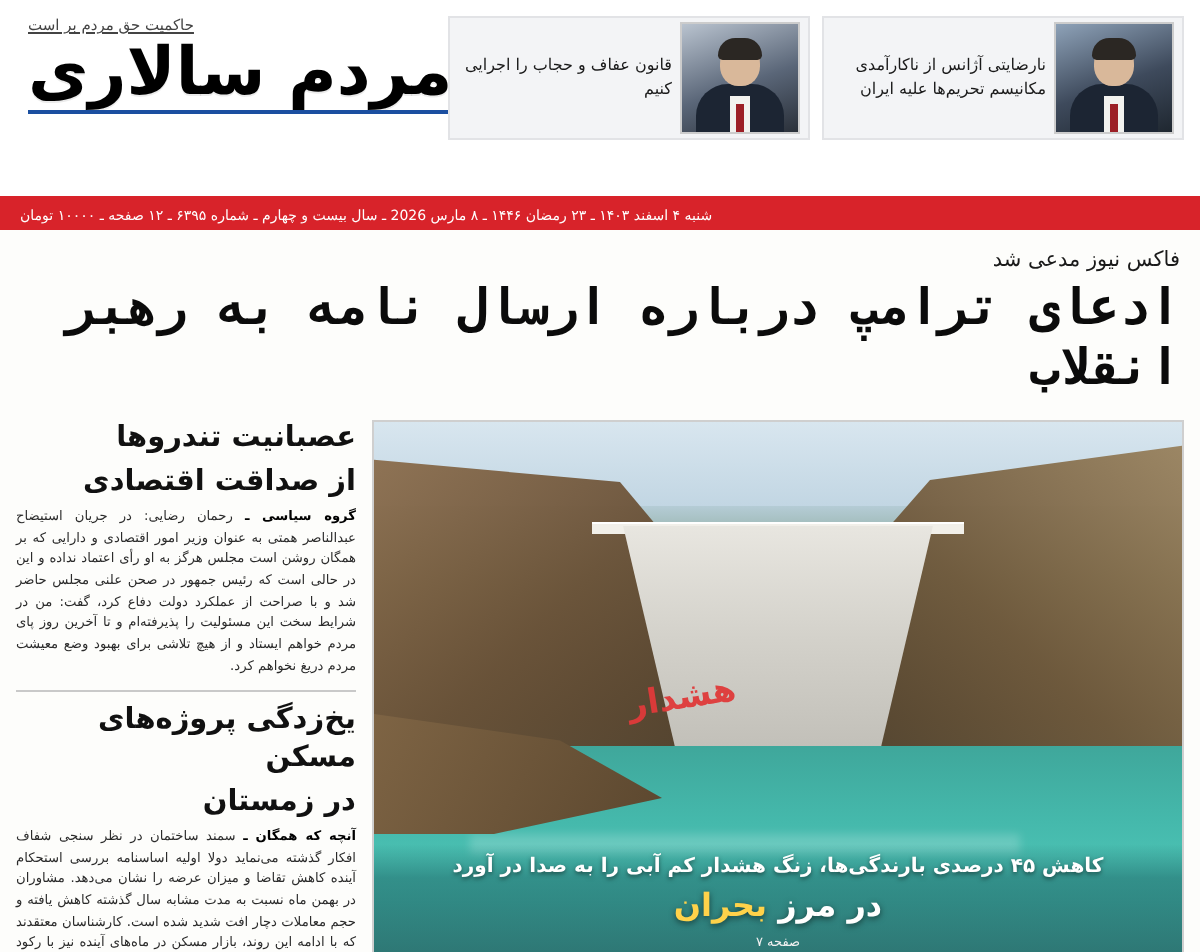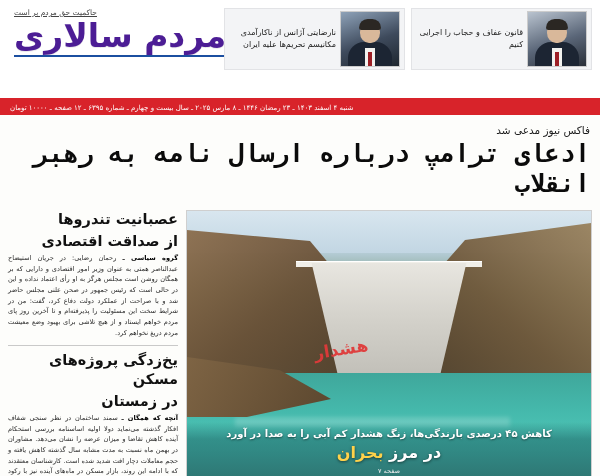--- a/index.html
+++ b/index.html
@@ -46,21 +46,21 @@
     font-size: 7.5px;
     color: #444;
     letter-spacing: 0.2px;
     margin-top: 2px;
     margin-bottom: 1px;
     text-decoration: underline;
   }
   .logo-title {
     font-size: 33px;
     font-weight: bold;
-    color: #4c1d95;
+    color: #000000;
     line-height: 1.08;
     letter-spacing: -1px;
     text-align: right;
     white-space: nowrap;
     direction: rtl;
     text-shadow: 0 1px 0 rgba(0,0,0,0.08);
   }
   .logo-rule {
     width: 100%;
     height: 2px;
@@ -346,48 +346,48 @@
 
   <div class="masthead">
 
     <div class="logo-block">
       <div class="logo-slogan">حاکمیت حق مردم بر است</div>
       <div class="logo-title">مردم سالاری</div>
       <div class="logo-rule"></div>
     </div>
 
     <div class="top-stories">
+
+      <div class="top-story">
+        <div class="ts-text">قانون عفاف و حجاب را اجرایی کنیم</div>
+        <div class="ts-photo portrait-b">
+          <div class="body"></div>
+          <div class="shirt"></div>
+          <div class="tie"></div>
+          <div class="head"></div>
+          <div class="hair"></div>
+        </div>
+      </div>
 
       <div class="top-story">
         <div class="ts-text">نارضایتی آژانس از ناکارآمدی مکانیسم تحریم‌ها علیه ایران</div>
         <div class="ts-photo portrait-a">
           <div class="body"></div>
           <div class="shirt"></div>
           <div class="tie"></div>
           <div class="head"></div>
           <div class="hair"></div>
         </div>
       </div>
 
-      <div class="top-story">
-        <div class="ts-text">قانون عفاف و حجاب را اجرایی کنیم</div>
-        <div class="ts-photo portrait-b">
-          <div class="body"></div>
-          <div class="shirt"></div>
-          <div class="tie"></div>
-          <div class="head"></div>
-          <div class="hair"></div>
-        </div>
-      </div>
-
     </div>
   </div>
 
   <div class="date-strip">
-    <div class="right-part">شنبه ۴ اسفند ۱۴۰۳ ـ ۲۳ رمضان ۱۴۴۶ ـ ۸ مارس ۲۰۲۵ ـ سال بیست و چهارم ـ شماره ۶۳۹۵ ـ ۱۲ صفحه ـ ۱۰۰۰۰ تومان</div>
+    <div class="right-part">شنبه ۴ اسفند ۱۴۰۳ ـ ۲۳ رمضان ۱۴۴۶ ـ ۸ مارس 2026 ـ سال بیست و چهارم ـ شماره ۶۳۹۵ ـ ۱۲ صفحه ـ ۱۰۰۰۰ تومان</div>
     <div class="left-part"></div>
   </div>
 
   <div class="lead">
     <div class="lead-kicker">فاکس نیوز مدعی شد</div>
     <div class="lead-title">ادعای ترامپ درباره ارسال نامه به رهبر انقلاب</div>
   </div>
 
   <div class="body-area">
 

